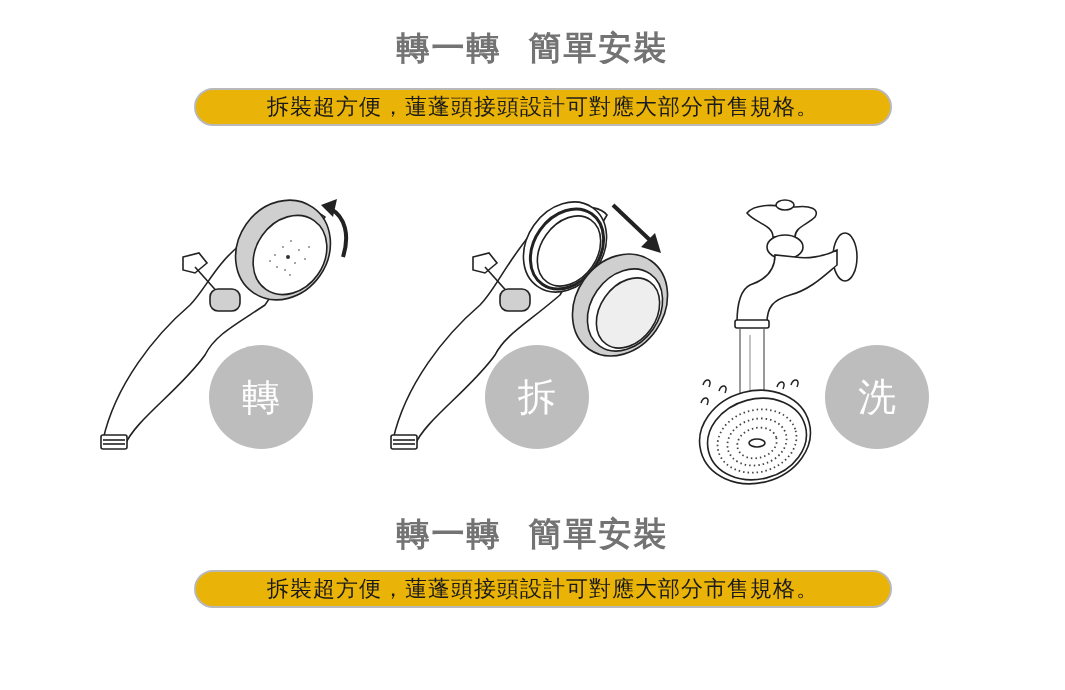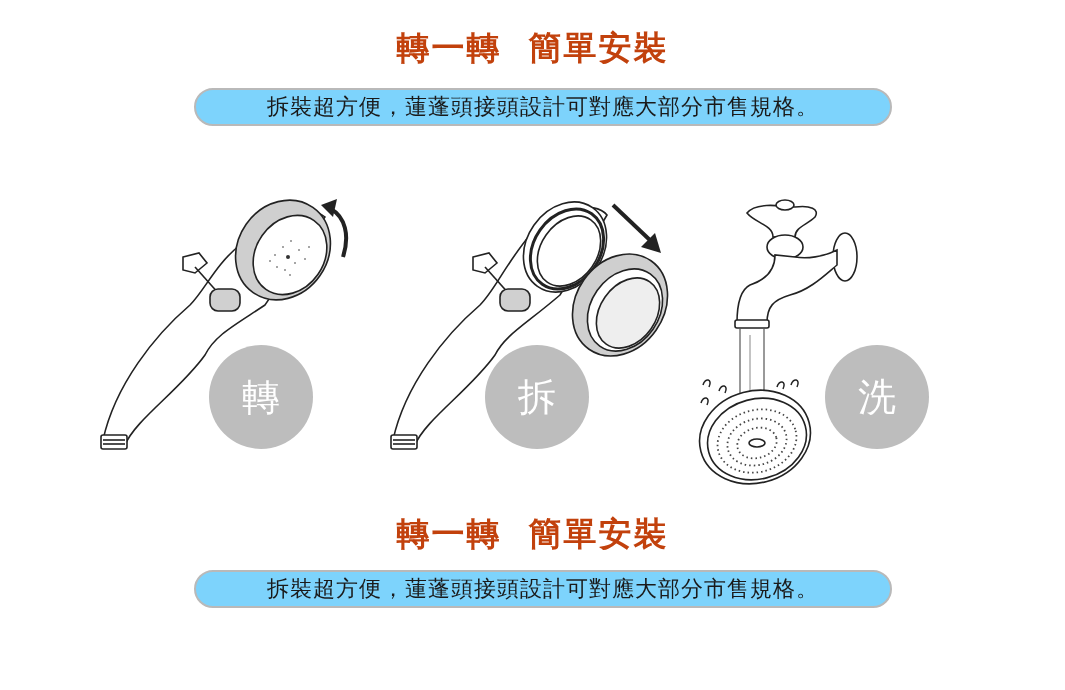--- a/index.html
+++ b/index.html
@@ -3,29 +3,29 @@
   <meta charset="utf-8">
   <style>
     html, body { margin: 0; padding: 0; background: #ffffff; }
     body {
       width: 1065px; height: 690px; position: relative; overflow: hidden;
       font-family: "DejaVu Sans", "Liberation Sans", sans-serif;
       color: #1a1a1a;
     }
     .title {
       position: absolute; left: 0; width: 1065px; text-align: center;
-      font-size: 33px; font-weight: bold; letter-spacing: 2px; color: #c2410c;
+      font-size: 33px; font-weight: bold; letter-spacing: 2px; color: #737373;
       white-space: pre;
     }
     .pill {
       position: absolute; left: 194px; width: 698px; height: 38px;
       border: 2px solid #b9b9b9; border-radius: 20px; box-sizing: border-box;
       display: flex; align-items: center; justify-content: center;
       font-size: 22px; color: #1a1a1a; letter-spacing: 1px;
-      background: #7dd3fc;
+      background: #eab308;
     }
     .badge {
       position: absolute; width: 104px; height: 104px; border-radius: 50%;
       background: #bdbdbd; color: #ffffff; font-size: 38px;
       display: flex; align-items: center; justify-content: center;
     }
     svg.illus { position: absolute; overflow: visible; }
     svg.illus * { vector-effect: non-scaling-stroke; }
   </style>
 </head>

